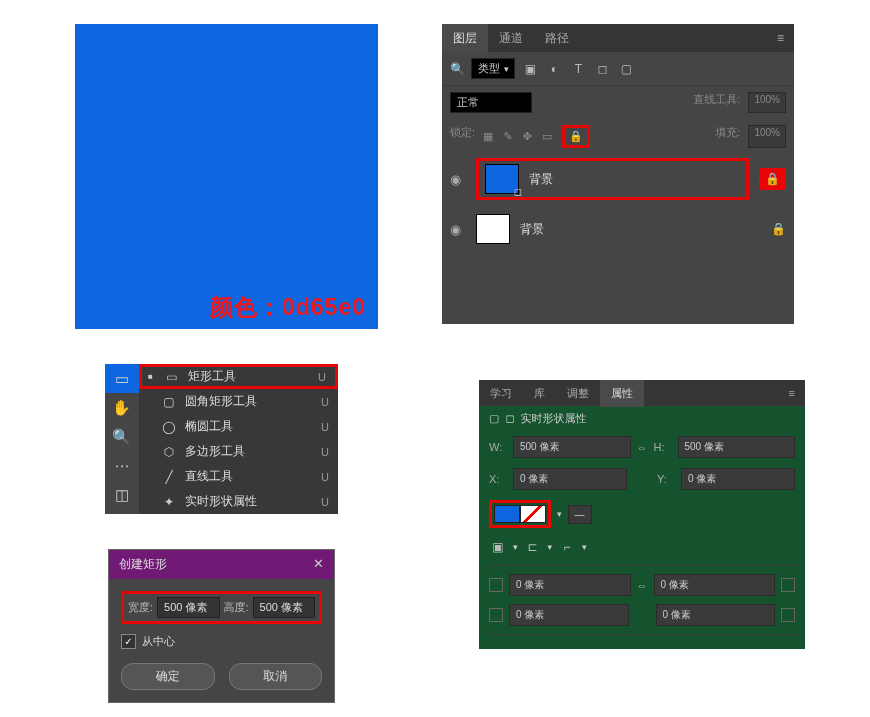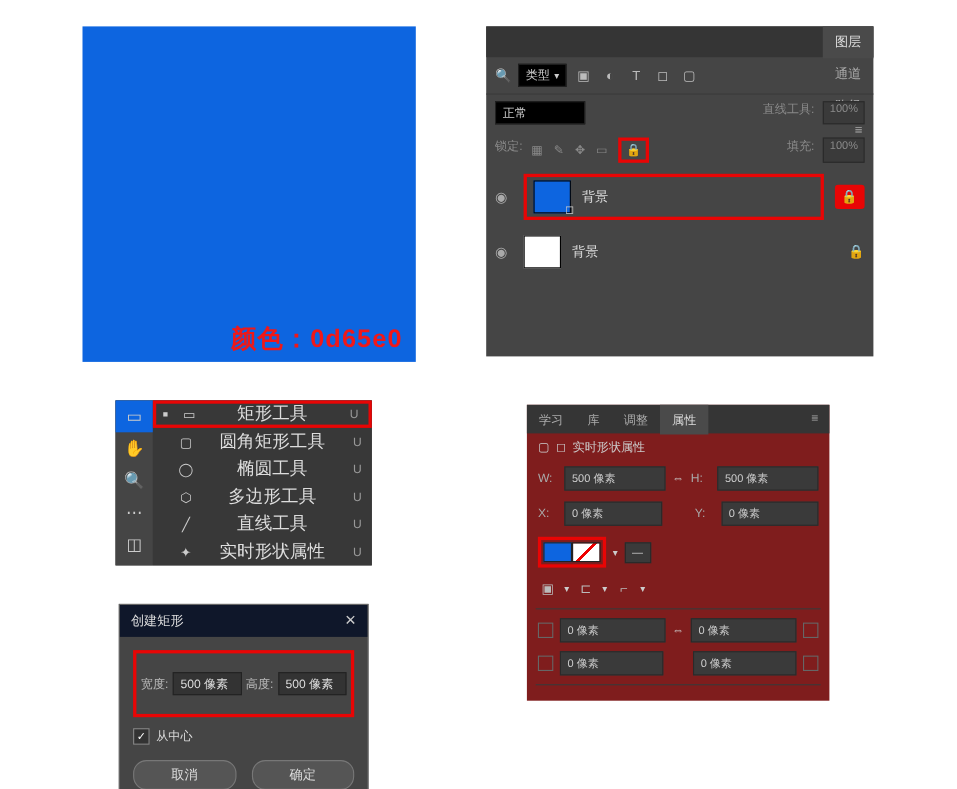--- a/index.html
+++ b/index.html
@@ -38,22 +38,21 @@
   left: 442px;
   top: 24px;
   width: 352px;
   background: #454545;
   font-size: 12px;
 }
 .panel-tabs {
   display: flex;
   background: #353535;
   height: 28px;
-  align-items: flex-end;
-  flex-direction: column;
+  align-items: center;
 }
 .panel-tab {
   padding: 6px 11px;
   color: #aaa;
 }
 .panel-tab.active {
   background: #4a4a4a;
   color: #ddd;
 }
 .menu-dots {
@@ -173,37 +172,37 @@
 }
 .flyout-row {
   display: flex;
   align-items: center;
   height: 25px;
   padding: 0 6px;
   gap: 8px;
 }
 .flyout-row .dot { width: 8px; font-size: 8px; }
 .flyout-icon { width: 16px; text-align: center; color: #ccc; }
-.flyout-label { flex: 1; color: #ddd; font-size: 16px; text-align: center; }
+.flyout-label { flex: 1; color: #ddd; font-size: 12px; }
 .flyout-key { color: #999; font-size: 11px; width: 14px; text-align: center; }
 
 .dialog {
   position: absolute;
   left: 108px;
   top: 549px;
   width: 225px;
   background: #454545;
   border: 1px solid #666;
 }
 .dialog-title {
   display: flex;
   justify-content: space-between;
   padding: 6px 10px;
   font-size: 12px;
-  background: #0f172a;
+  background: #701a75;
   color: #ddd;
 }
 .close-x { color: #ccc; font-size: 13px; }
 .dialog-body { padding: 12px; }
 .dim-row {
   display: flex;
   gap: 4px;
   align-items: center;
   padding: 3px 0;
 }
@@ -247,23 +246,23 @@
   border-radius: 12px;
   text-align: center;
   padding: 4px 0;
   color: #ddd;
   font-size: 12px;
 }
 
 .props-panel {
   position: absolute;
   left: 479px;
-  top: 368px;
-  width: 275px;
-  background: #7f1d1d;
+  top: 380px;
+  width: 326px;
+  background: #14532d;
   font-size: 11px;
 }
 .props-tabs {
   display: flex;
   background: #353535;
   height: 26px;
   align-items: center;
 }
 .prop-row {
   display: flex;
@@ -414,33 +413,33 @@
     </div>
   </div>
 </div>
 
 <div class="dialog">
   <div class="dialog-title">
     <span>创建矩形</span>
     <span class="close-x">✕</span>
   </div>
   <div class="dialog-body">
-    <div class="dim-row red-outline" style="padding:17px 4px">
+    <div class="dim-row red-outline" style="padding:3px 4px">
       <span class="dim-label">宽度:</span>
       <span class="dim-value">500 像素</span>
       <span class="dim-label">高度:</span>
       <span class="dim-value">500 像素</span>
     </div>
     <div class="check-row">
       <span class="checkbox">✓</span>
       <span>从中心</span>
     </div>
     <div class="dialog-btns">
+      <div class="btn">确定</div>
       <div class="btn">取消</div>
-      <div class="btn">确定</div>
     </div>
   </div>
 </div>
 
 <div class="props-panel">
   <div class="props-tabs">
     <div class="panel-tab">学习</div>
     <div class="panel-tab">库</div>
     <div class="panel-tab">调整</div>
     <div class="panel-tab active">属性</div>

